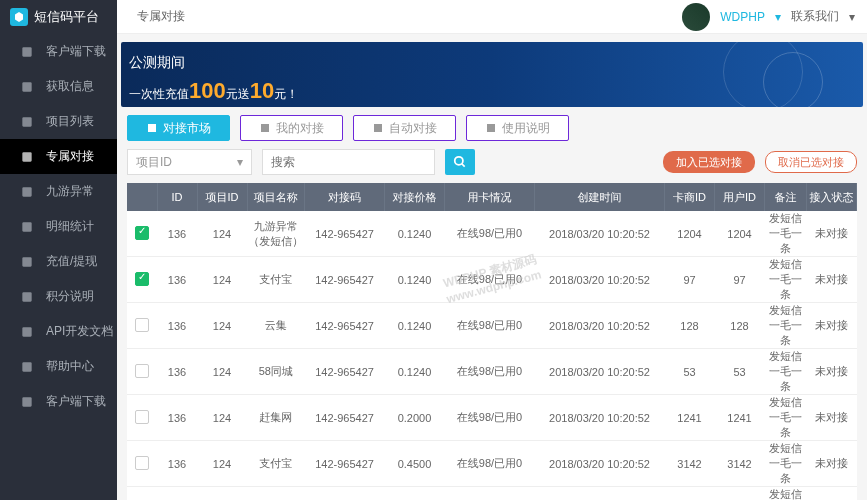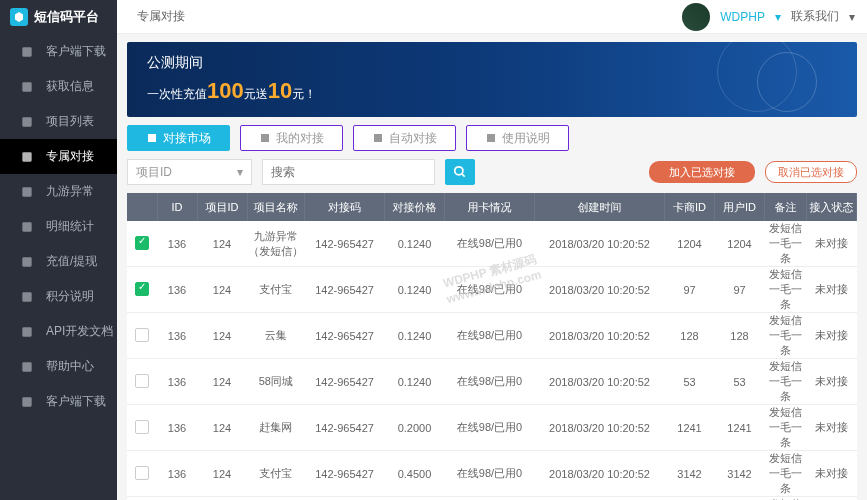--- a/index.html
+++ b/index.html
@@ -1,47 +1,47 @@
 <!DOCTYPE html>
 <html><head>
 <meta charset="utf-8">
 <style>
 *{margin:0;padding:0;box-sizing:border-box;font-family:"Microsoft YaHei",Arial,sans-serif;font-size:12px}
 body{background:#f5f5f5;width:867px;height:500px;overflow:hidden}
 .topbar{height:34px;background:#fff;display:flex;align-items:center;padding:0 12px;border-bottom:1px solid #eee}
 .logo-area{width:117px;height:34px;background:#2a2f3a;display:flex;align-items:center;padding-left:10px;position:absolute;left:0;top:0}
 .logo-icon{width:18px;height:18px;background:#1fb8e0;border-radius:3px;display:inline-flex;align-items:center;justify-content:center;margin-right:6px}
 .logo-icon svg{width:12px;height:12px;fill:#fff}
-.logo-text{color:#fff;font-size:13px;font-weight:bold}
+.logo-text{color:#fff;font-size:13px;font-weight:normal}
 .breadcrumb{color:#666;font-size:12px;margin-left:125px}
 .top-right{margin-left:auto;display:flex;align-items:center;gap:10px}
 .avatar{width:28px;height:28px;border-radius:50%;background:linear-gradient(45deg,#2a4a3a,#1a3a2a)}
 .user-name{color:#1fb8e0;font-size:12px}
 .contact{color:#666;font-size:12px}
 .sidebar{position:absolute;left:0;top:34px;width:117px;height:466px;background:#2a2f3a}
 .side-item{height:35px;display:flex;align-items:center;padding-left:20px;color:#aab0b8;font-size:12px;cursor:pointer}
 .side-item.active{background:#000;color:#fff}
 .side-icon{width:14px;height:14px;margin-right:12px;opacity:.7}
 .main{position:absolute;left:117px;top:34px;right:0;bottom:0;overflow:auto}
-.banner{margin:8px 10px;height:75px;background:linear-gradient(90deg,#0a2a5a,#0d3a7a,#1a5aaa);border-radius:2px;color:#fff;padding:12px 20px;position:relative;overflow:hidden}
+.banner{margin:8px 4px;height:65px;background:linear-gradient(90deg,#0a2a5a,#0d3a7a,#1a5aaa);border-radius:2px;color:#fff;padding:12px 8px;position:relative;overflow:hidden}
 .banner-title{font-size:14px;margin-bottom:6px}
 .banner-sub{font-size:12px}
 .banner-sub .big{font-size:22px;color:#ffab2d;font-weight:bold}
 .banner-deco{position:absolute;right:40px;top:10px;width:60px;height:60px;border:1px solid rgba(255,255,255,.2);border-radius:50%}
 .banner-deco2{position:absolute;right:60px;top:-10px;width:80px;height:80px;border:1px solid rgba(255,255,255,.15);border-radius:50%}
 .tabs{margin:0 10px 8px;display:flex;gap:10px}
 .tab{height:26px;padding:0 18px;background:#fff;border:1px solid #6d28d9;display:flex;align-items:center;gap:5px;color:#999;cursor:pointer;border-radius:2px}
 .tab.active{background:#1fb8e0;color:#fff;border-color:#1fb8e0}
 .tab-icon{width:12px;height:12px}
 .filters{margin:0 10px 8px;display:flex;gap:10px;align-items:center}
 .select-box{width:125px;height:26px;background:#fff;border:1px solid #ddd;padding:0 8px;display:flex;align-items:center;justify-content:space-between;color:#999}
 .search-box{flex:0 0 130px;height:26px;background:#fff;border:1px solid #ddd;padding:0 8px;color:#999}
 .search-btn{width:30px;height:26px;background:#1fb8e0;display:flex;align-items:center;justify-content:center;border-radius:2px;cursor:pointer}
 .filter-spacer{flex:1}
-.btn-red{height:22px;padding:0 20px;background:#e06a4a;color:#fff;border-radius:10px;display:flex;align-items:center;font-size:11px;cursor:pointer}
+.btn-red{height:22px;padding:0 13px;background:#e06a4a;color:#fff;border-radius:10px;display:flex;align-items:center;font-size:11px;cursor:pointer}
 .btn-outline{height:22px;padding:0 12px;background:#fff;color:#e06a4a;border:1px solid #e06a4a;border-radius:10px;display:flex;align-items:center;font-size:11px;cursor:pointer}
 .table-wrap{margin:0 10px;background:#fff}
 table{width:100%;border-collapse:collapse}
 th{background:#606a7a;color:#fff;height:28px;font-weight:normal;font-size:11px;text-align:center;border-right:1px solid #6a7585}
 td{height:26px;text-align:center;color:#666;font-size:11px;border-bottom:1px solid #eee}
 .chk{width:14px;height:14px;border:1px solid #ccc;border-radius:2px;display:inline-block;background:#fff}
 .chk.on{background:#1abc6a;border-color:#1abc6a;position:relative}
 .chk.on::after{content:"✓";color:#fff;position:absolute;left:2px;top:-2px;font-size:10px}
 .watermark{position:absolute;left:50%;top:240px;transform:translate(-50%,-10px) rotate(-15deg);color:rgba(200,200,200,.6);font-size:16px;font-weight:bold;pointer-events:none;text-align:center;line-height:1.3}
 </style>

